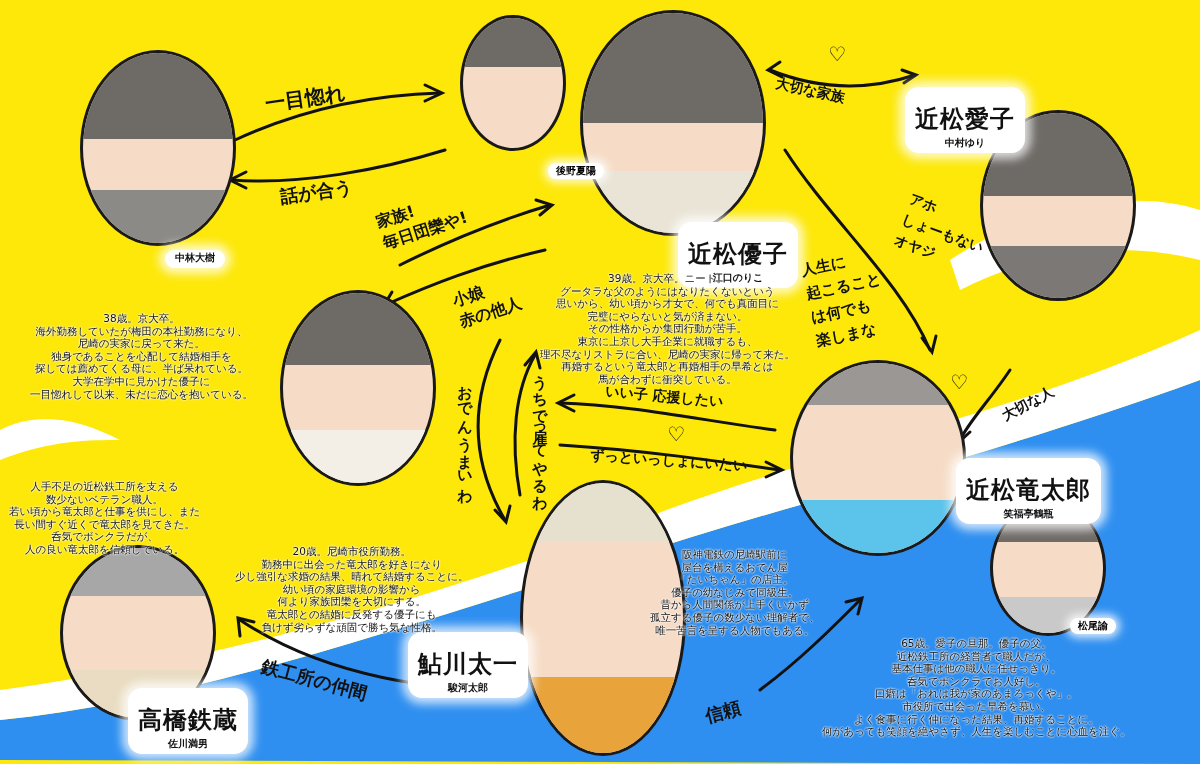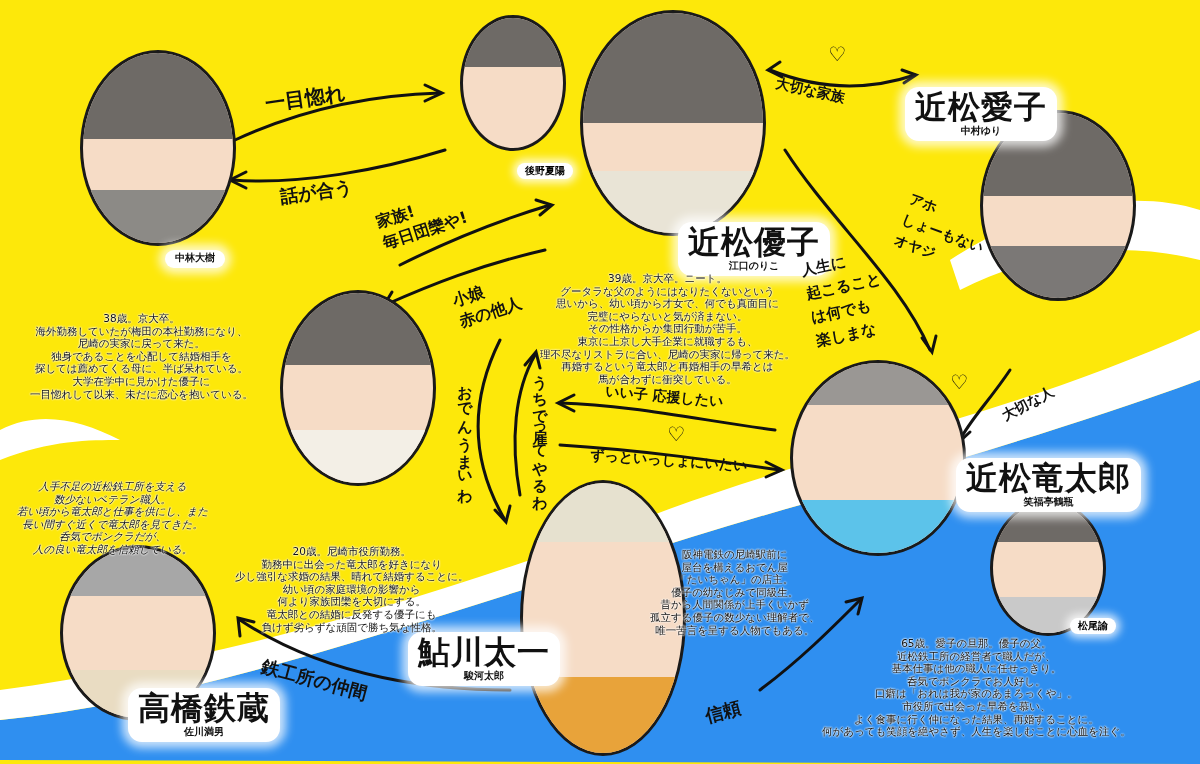--- a/index.html
+++ b/index.html
@@ -3,21 +3,21 @@
 <meta charset="utf-8">
 <style>
   html, body { margin:0; padding:0; }
   body { width:1200px; height:764px; overflow:hidden; font-family:"DejaVu Sans", sans-serif; }
   .canvas { position:relative; width:1200px; height:764px; background:#fde80a; overflow:hidden; }
   .bg-svg { position:absolute; left:0; top:0; }
   .portrait { position:absolute; border-radius:50%; border:3px solid #1a1a1a; background:#f6dcc6; overflow:hidden; }
   .portrait .hair { position:absolute; left:0; top:0; width:100%; height:45%; background:#6e6a66; }
   .portrait .shirt { position:absolute; left:0; bottom:0; width:100%; height:28%; background:#8c8a86; }
   .name-box { position:absolute; background:#fff; border-radius:14px; padding:2px 10px 4px; text-align:center; box-shadow:0 0 10px 6px rgba(255,255,255,0.75); }
-  .name-main { font-family:"DejaVu Sans", sans-serif; font-weight:bold; font-size:32px; color:#111; line-height:36px; letter-spacing:1px; display:block; }
+  .name-main { font-family:"DejaVu Sans", sans-serif; font-weight:bold; font-size:24px; color:#111; line-height:36px; letter-spacing:1px; display:block;margin-top:12px; }
   .name-actor { font-family:"DejaVu Sans", sans-serif; font-weight:bold; font-size:10px; color:#111; line-height:12px; display:block; }
   .bio { position:absolute; font-family:"DejaVu Sans", sans-serif; font-size:10.5px; line-height:12.6px; text-align:center; color:#111; white-space:pre; text-shadow:0 0 2px #fff, 0 0 2px #fff, 0 0 2px #fff; }
   .hand { position:absolute; font-family:"DejaVu Sans", sans-serif; font-weight:bold; color:#111; white-space:pre; }
   .vert { writing-mode:vertical-rl; }
   .heart { position:absolute; font-size:20px; color:#111; }
   .label-pill { position:absolute; background:#fff; border-radius:10px; padding:1px 8px; font-size:10px; font-weight:bold; box-shadow:0 0 8px 4px rgba(255,255,255,0.8); }
 </style>
 </head>
 <body>
 
@@ -92,21 +92,21 @@
       <div class="shirt" style="background:#e8a33a;"></div>
   </div>
   <div class="portrait" style="left:60px;top:545px;width:150px;height:170px;">
     <div class="hair" style="height:28%;background:#a7a7a7;"></div>
       <div class="shirt" style="background:#e9dcc2;"></div>
   </div>
 
   <div class="name-box" style="left:165px;top:250px;">
     <span class="name-actor">中林大樹</span>
   </div>
-  <div class="label-pill" style="left:517px;top:163px;">
+  <div class="label-pill" style="left:548px;top:163px;">
     <span>後野夏陽</span>
   </div>
   <div class="name-box" style="left:678px;top:222px;">
     <span class="name-main">近松優子</span>
     <span class="name-actor">江口のりこ</span>
   </div>
   <div class="name-box" style="left:905px;top:87px;">
     <span class="name-main">近松愛子</span>
     <span class="name-actor">中村ゆり</span>
   </div>
@@ -135,21 +135,21 @@
 一目惚れして以来、未だに恋心を抱いている。</div>
   <div class="bio" style="left:540px;top:272px;">39歳。京大卒。ニート。
 グータラな父のようにはなりたくないという
 思いから、幼い頃から才女で、何でも真面目に
 完璧にやらないと気が済まない。
 その性格からか集団行動が苦手。
 東京に上京し大手企業に就職するも、
 理不尽なリストラに合い、尼崎の実家に帰って来た。
 再婚するという竜太郎と再婚相手の早希とは
 馬が合わずに衝突している。</div>
-  <div class="bio" style="left:17px;top:480px;font-style:italic;">人手不足の近松鉄工所を支える
+  <div class="bio" style="left:9px;top:480px;">人手不足の近松鉄工所を支える
 数少ないベテラン職人。
 若い頃から竜太郎と仕事を供にし、また
 長い間すぐ近くで竜太郎を見てきた。
 呑気でボンクラだが、
 人の良い竜太郎を信頼している。</div>
   <div class="bio" style="left:235px;top:545px;">20歳。尼崎市役所勤務。
 勤務中に出会った竜太郎を好きになり
 少し強引な求婚の結果、晴れて結婚することに。
 幼い頃の家庭環境の影響から
 何より家族団欒を大切にする。

